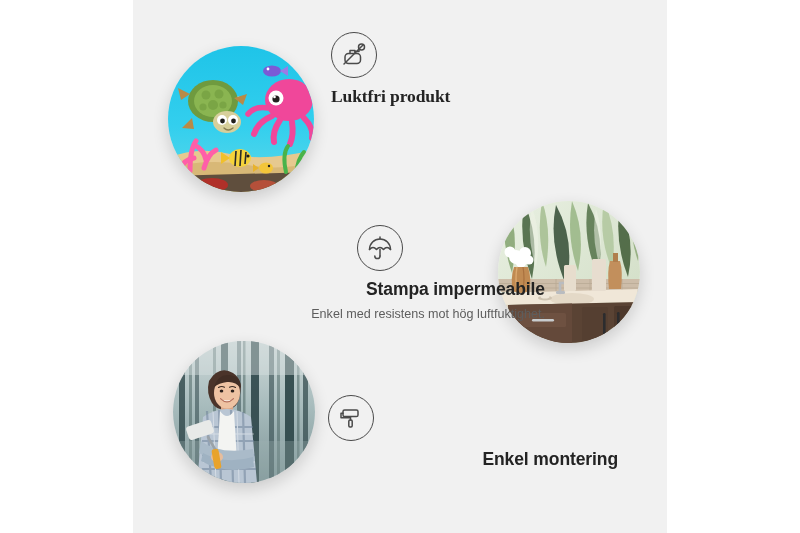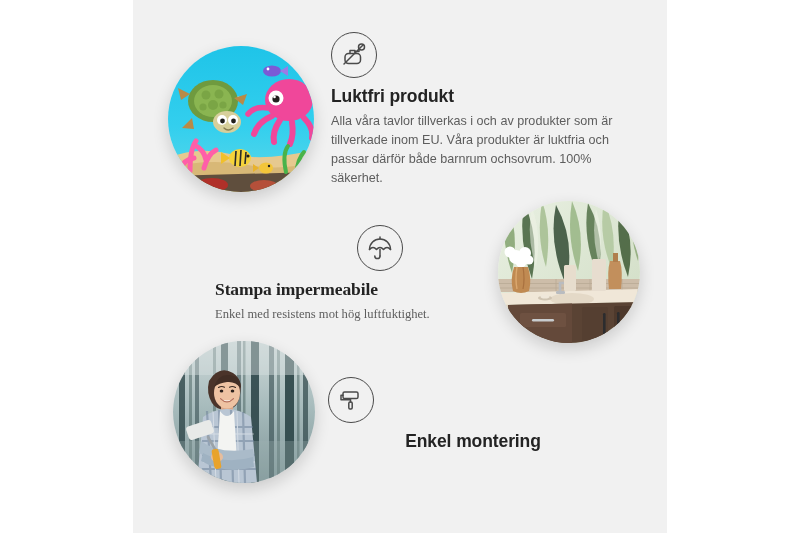--- a/index.html
+++ b/index.html
@@ -53,30 +53,30 @@
 
   .feature-body {
     font-size: 12.6px;
     line-height: 1.52;
     color: #5d5d5d;
   }
 
   
   .f1 { left: 198px; top: 32px; width: 300px; text-align: left; }
   .f1 .icon-wrap { margin-bottom: 8px; }
-  .f1 .feature-title { margin-bottom: 5px; }
+  .f1 .feature-title { margin-bottom: 18px; font-family: Liberation Serif, serif; }
   .f1 .feature-body { width: 292px; }
 
   
-  .f2 { left: 82px; top: 225px; width: 330px; text-align: left; font-family: Liberation Serif, serif; }
+  .f2 { left: 82px; top: 225px; width: 330px; text-align: right; }
   .f2 .icon-wrap { margin: 0 auto 8px auto; }
   .f2 .feature-title { margin-bottom: 5px; }
 
   
-  .f3 { left: 195px; top: 377px; width: 290px; text-align: center; }
+  .f3 { left: 195px; top: 395px; width: 290px; text-align: right; }
   .f3 .icon-wrap { margin-bottom: 8px; }
   .f3 .feature-title { margin-bottom: 4px; }
 
   
   .photo {
     position: absolute;
     border-radius: 50%;
     overflow: hidden;
     box-shadow: 0 6px 16px rgba(0,0,0,0.16);
   }
@@ -185,21 +185,20 @@
       <div class="icon-wrap">
         <svg width="28" height="28" viewBox="0 0 28 28" fill="none" stroke="#4a4a4a" stroke-width="1.5" stroke-linecap="round" stroke-linejoin="round">
           <path d="M8.5 12.5 h8.5 a3.5 3.5 0 0 1 3.5 3.5 v3 a3.5 3.5 0 0 1 -3.5 3.5 h-8.5 a3.5 3.5 0 0 1 -3.5 -3.5 v-3 a3.5 3.5 0 0 1 3.5 -3.5 z"></path>
           <path d="M10 12.5 v-3 h5 v3"></path>
           <path d="M15 10.5 h4 v-3"></path>
           <circle cx="21.5" cy="6" r="3"></circle>
           <line x1="4" y1="23" x2="23" y2="4"></line>
         </svg>
       </div>
       <div class="feature-title">Luktfri produkt</div>
-      <div class="feature-body">Alla våra tavlor tillverkas i och av produkter som är tillverkade inom EU. Våra produkter är luktfria och passar därför både barnrum ochsovrum. 100% säkerhet.</div>
     </div>
 
     <div class="photo p2">
       <svg viewBox="0 0 142 142" xmlns="http://www.w3.org/2000/svg">
         <defs>
           <linearGradient id="leafbg" x1="0" y1="0" x2="1" y2="1">
             <stop offset="0%" stop-color="#e9f0e2"></stop>
             <stop offset="100%" stop-color="#cfdcc3"></stop>
           </linearGradient>
         </defs>

